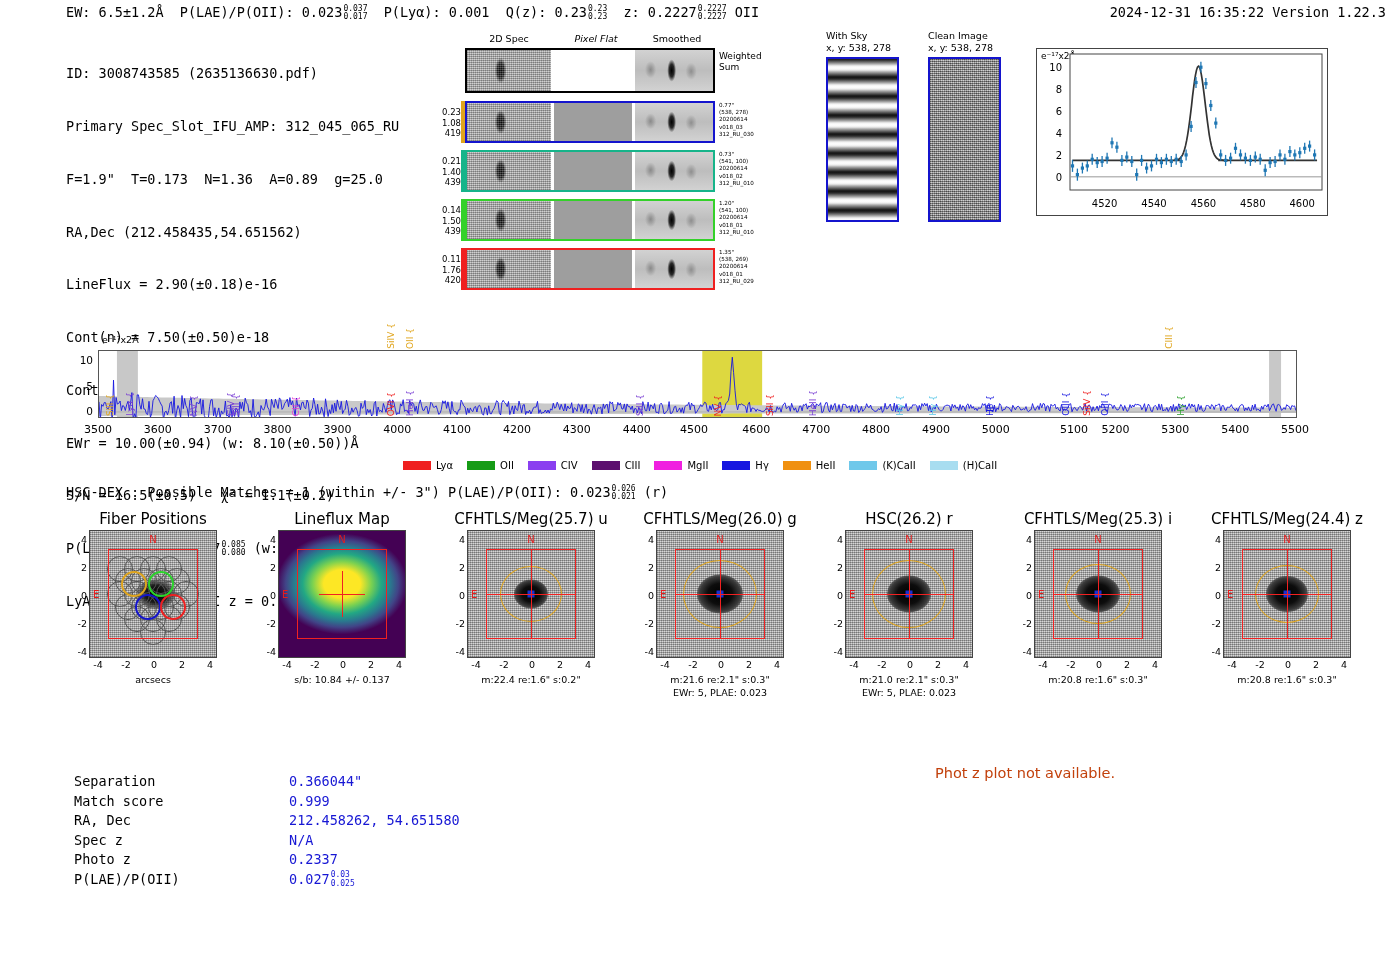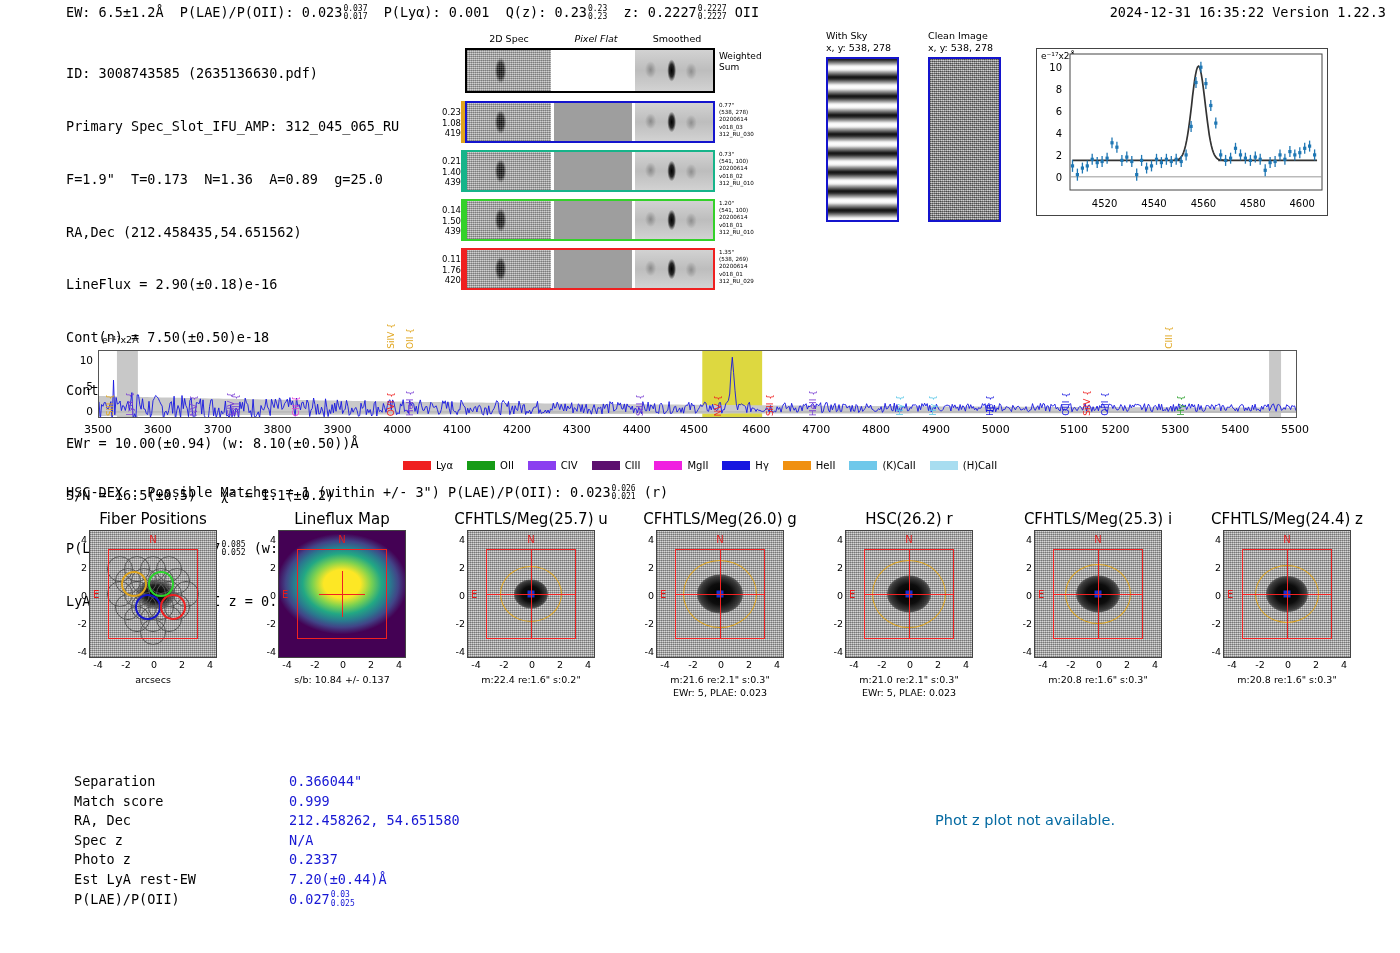--- a/index.html
+++ b/index.html
@@ -186,22 +186,22 @@
   .crosshair-v { position:absolute; width:1.3px; background:#f12121; }
   .ellipse-ap { position:absolute; border:1.6px solid #e0a51d; border-radius:50%; }
   .fiber { position:absolute; border:1px solid #555; border-radius:50%; }
 
   
   #bottom-table { position:absolute; left:74px; top:772px; font-size:13.5px; line-height:19.6px; }
   #bottom-table .row { display:flex; }
   #bottom-table .lbl { width:215px; color:#000; white-space:pre; }
   #bottom-table .val { color:#1717d4; white-space:pre; }
   #photz-msg {
-    position:absolute; left:935px; top:812px;
-    font-family:"DejaVu Sans", sans-serif; font-size:14.5px; color:#0369a1;
+    position:absolute; left:935px; top:765px;
+    font-family:"DejaVu Sans", sans-serif; font-size:14.5px; color:#c2410c;
   }
 </style>
 </head>
 <body>
 
 <div id="header-line">
   <span>EW: 6.5±1.2Å</span>&nbsp;&nbsp;<span>P(LAE)/P(OII): 0.023</span><span class="sup-sub">
       <span>0.037</span>
       <span>0.017</span>
     </span>&nbsp;&nbsp;<span>P(Lyα): 0.001</span>&nbsp;&nbsp;<span>Q(z): 0.23</span><span class="sup-sub">
@@ -217,21 +217,21 @@
 <div id="info-block">
   <div>ID: 3008743585 (2635136630.pdf)</div>
   <div>Primary Spec_Slot_IFU_AMP: 312_045_065_RU</div>
   <div>F=1.9"  T=0.173  N=1.36  A=0.89  g=25.0</div>
   <div>RA,Dec (212.458435,54.651562)</div>
   <div>LineFlux = 2.90(±0.18)e-16</div>
   <div>Cont(n) = 7.50(±0.50)e-18</div>
   <div><span>Cont(w) = 9.60(±0.10)e-18 (gmag 21.76</span><span class="sup-sub"><span>21.77</span><span>21.75</span></span><span>)</span></div>
   <div>EWr = 10.00(±0.94) (w: 8.10(±0.50))Å</div>
   <div>S/N = 16.5(±0.5)   χ² = 1.1(±0.2)</div>
-  <div><span>P(LAE)/P(OII): 0.07</span><span class="sup-sub"><span>0.085</span><span>0.052</span></span><span> (w: 0.036</span><span class="sup-sub"><span>0.041</span><span>0.033</span></span><span>)</span></div>
+  <div><span>P(LAE)/P(OII): 0.07</span><span class="sup-sub"><span>0.085</span><span>0.080</span></span><span> (w: 0.036</span><span class="sup-sub"><span>0.041</span><span>0.033</span></span><span>)</span></div>
   <div>LyA z = 2.7494  OII z = 0.2227</div>
 </div>
 
 <div id="spec2d-panel">
   <div class="col-title" style="left:40px;width:88px;">2D Spec</div>
   <div class="col-title" style="left:130px;width:82px;font-style:italic;">Pixel Flat</div>
   <div class="col-title" style="left:212px;width:80px;">Smoothed</div>
   <div class="weighted-label" style="white-space:pre-line;">Weighted
 Sum</div>
   <div id="spec2d-rows">
@@ -811,21 +811,17 @@
     </div>
     <div class="row">
       <span class="lbl">Spec z</span>
       <span class="val"><span>N/A</span></span>
     </div>
     <div class="row">
       <span class="lbl">Photo z</span>
       <span class="val"><span>0.2337</span></span>
     </div>
     <div class="row">
-      <span class="lbl">Est LyA rest-EW</span>
-      <span class="val"><span>7.20(±0.44)Å</span></span>
-    </div>
-    <div class="row">
       <span class="lbl">P(LAE)/P(OII)</span>
       <span class="val"><span>0.027</span><span class="sup-sub" style="color:#1717d4;"><span>0.03</span><span>0.025</span></span></span>
     </div>
   </div>
 <div id="photz-msg">Phot z plot not available.</div>
 
 </body></html>

